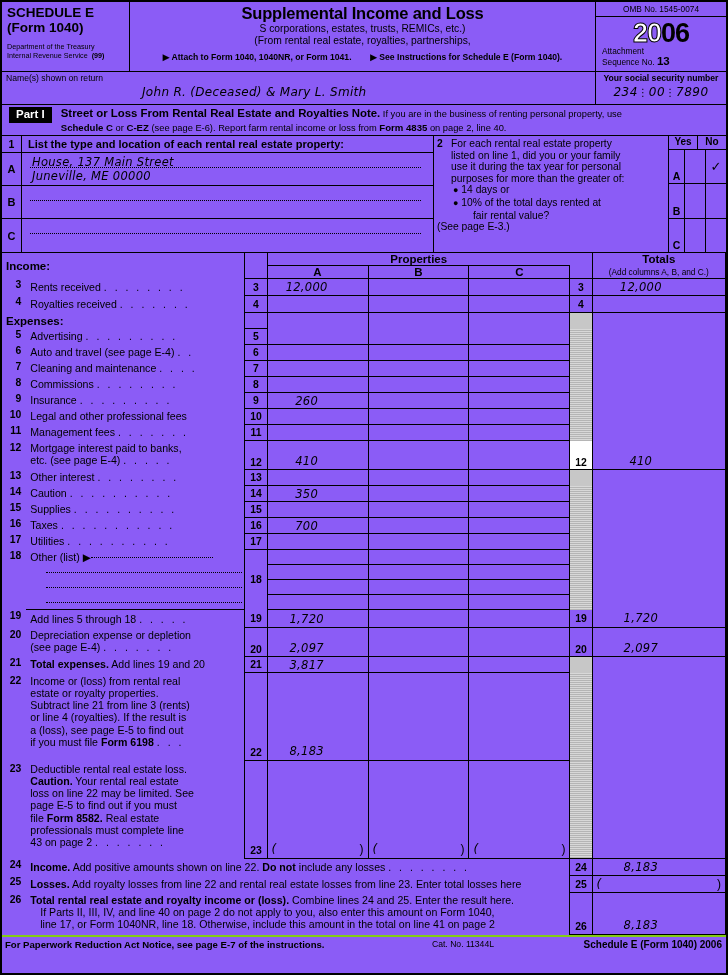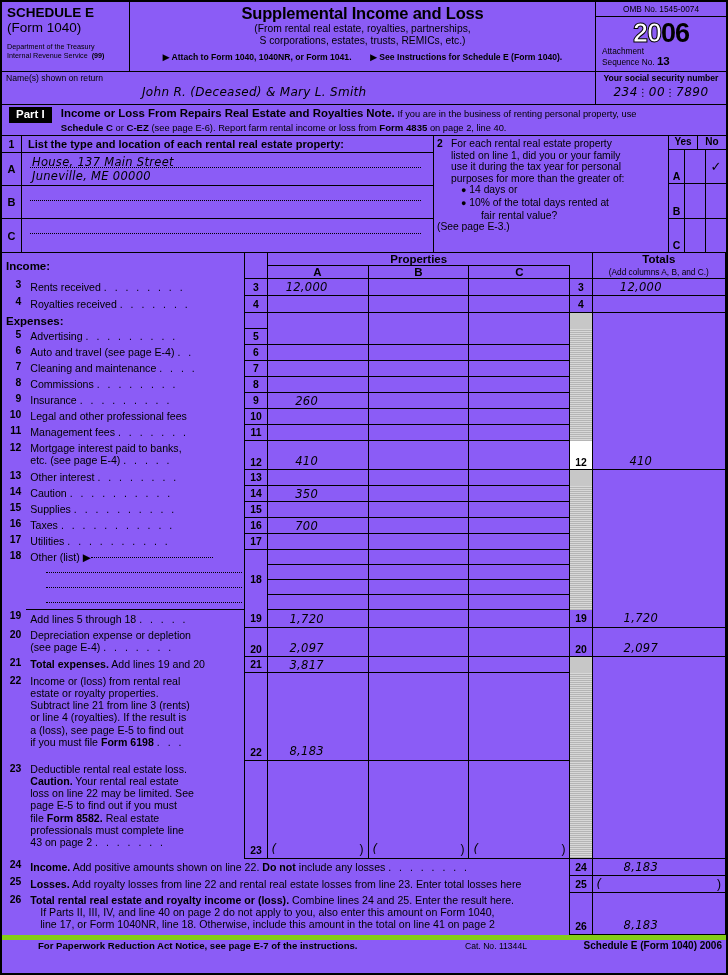--- a/index.html
+++ b/index.html
@@ -16,21 +16,21 @@
     border: 2px solid #000;
     background:#8b5cf6;
     overflow:hidden;
   }
   .hand { font-family:"DejaVu Sans", sans-serif; font-style:italic; font-size:11px; letter-spacing:0.3px;}
 
   
   .top { display:flex; border-bottom:1px solid #000; height:70px; }
   .top-left { width:128px; border-right:1px solid #000; padding:3px 4px 0 5px; }
   .sched { font-weight:bold; font-size:13.5px; line-height:15px; }
-  .sched2 { font-weight:normal; font-size:13.5px; line-height:16px; }
+  .sched2 { font-weight:bold; font-size:13.5px; line-height:16px; }
   .dept { font-size:7.2px; line-height:8.6px; margin-top:7px; }
   .dept .n99 { font-weight:bold; font-size:7.2px; }
   .top-mid { flex:1; border-right:1px solid #000; text-align:center; padding-top:2px;}
   .maintitle { font-weight:bold; font-size:16.5px; line-height:19px; letter-spacing:-0.2px;}
   .subtitle { font-size:10.3px; line-height:12px; }
   .attachline { font-size:8.6px; font-weight:bold; margin-top:5px;}
   .attachline .sep { display:inline-block; width:14px; }
   .top-right { width:130px; text-align:center; }
   .omb { font-size:8.3px; border-bottom:1px solid #000; padding:2px 0 2px 0;}
   .yearwrap { height:30px; position:relative; }
@@ -76,21 +76,21 @@
   .propval { flex:1; position:relative; padding-left:8px;}
   .dotline { border-bottom:1.5px dotted #000; height:1px; position:absolute;
              left:8px; right:12px; }
   .pv1 { position:absolute; left:10px; top:2px; font-size:11.5px; }
   .pv2 { position:absolute; left:10px; top:16px; font-size:11.5px; }
   .b1right { flex:1; display:flex; }
   .q2 { flex:1; padding:2px 0 0 3px; }
   .q2 .qline { display:flex; }
   .q2 .qnum { font-weight:bold; font-size:10.3px; width:14px; }
   .q2 .qtxt { font-size:10.3px; line-height:11.6px; }
-  .q2 .bullet { font-size:10.3px; line-height:11.6px; padding-left:12px; text-indent:-10px;margin-left:8px;}
+  .q2 .bullet { font-size:10.3px; line-height:11.6px; padding-left:12px; text-indent:-10px;}
   .q2 .bullet .d { font-size:9px; }
   .ynbox { width:58px; display:flex; flex-direction:column; border-left:1px solid #000;}
   .ynhead { display:flex; height:14px; border-bottom:1px solid #000;}
   .ynhead div { flex:1; text-align:center; font-weight:bold; font-size:10px; }
   .ynhead div:first-child { border-right:1px solid #000; }
   .ynbody { flex:1; display:flex; }
   .ynltrcol { width:16px; border-right:1px solid #000; display:flex; flex-direction:column;}
   .ynltr { flex:1; border-bottom:1px solid #000; display:flex; align-items:flex-end;
            justify-content:center; font-weight:bold; font-size:10.5px; padding-bottom:1px;}
   .ynltr:last-child{border-bottom:none;}
@@ -113,22 +113,22 @@
   .amt { text-align:center; font-size:11.5px; }
   .cents { width:22px; }
   .shade { background-image:
       repeating-linear-gradient(0deg,#b5b5b5 0px,#b5b5b5 1px,#d8d8d8 1px,#d8d8d8 2px);
       background-color:#c3c3c3;}
   .sect { font-weight:bold; font-size:11.5px; padding-left:4px;}
   .paren { font-size:12px; }
   .l { text-align:left; padding-left:4px; }
   .r { text-align:right; padding-right:4px; }
 
-  .footer { display:flex; border-top:5px solid #84cc16; height:16px; align-items:flex-end;
-            font-size:9.6px;padding-left:33px; }
+  .footer { display:flex; border-top:2px solid #84cc16; height:16px; align-items:center;
+            font-size:9.6px; }
   .footer .f1 { padding-left:3px; font-weight:bold; }
   .footer .f2 { position:absolute; left:430px; font-size:8.6px; }
   .footer .f3 { position:absolute; right:4px; font-weight:bold; font-size:10px;}
   .footwrap { position:relative; width:100%; display:flex; align-items:center; }
   .hdrProp { text-align:center; font-weight:bold; font-size:11.5px; }
   .hdrTot { text-align:center; font-weight:bold; font-size:11.5px; }
   .hdrTotSub { text-align:center; font-size:8.3px; }
   .dotrow { font-size:10.5px; letter-spacing:2.5px; }
 </style>
 </head>
@@ -140,22 +140,22 @@
     <div class="top-left">
       <div class="sched">SCHEDULE E</div>
       <div class="sched2">(Form 1040)</div>
       <div class="dept">
         <div>Department of the Treasury</div>
         <div><span>Internal Revenue Service</span>&nbsp;&nbsp;<span class="n99">(99)</span></div>
       </div>
     </div>
     <div class="top-mid">
       <div class="maintitle">Supplemental Income and Loss</div>
+      <div class="subtitle">S corporations, estates, trusts, REMICs, etc.)</div>
       <div class="subtitle">(From rental real estate, royalties, partnerships,</div>
-      <div class="subtitle">S corporations, estates, trusts, REMICs, etc.)</div>
       <div class="attachline">
         <span>▶</span>
         <span>Attach to Form 1040, 1040NR, or Form 1041.</span>
         <span class="sep"></span>
         <span>▶</span>
         <span>See Instructions for Schedule E (Form 1040).</span>
       </div>
     </div>
     <div class="top-right">
       <div class="omb">OMB No. 1545-0074</div>
@@ -178,21 +178,21 @@
       <div class="ssnlabel">Your social security number</div>
       <div class="ssnval hand">
         <span>234</span><span class="dots">⋮</span><span>00</span><span class="dots">⋮</span><span>7890</span>
       </div>
     </div>
   </div>
 
   <div class="parthdr">
     <div class="partbadge">Part I</div>
     <div class="parttext">
-      <b>Income or Loss From Repairs Real Estate and Royalties</b>
+      <b>Street or Loss From Rental Real Estate and Royalties</b>
       <span class="note"><b>Note.</b>
       <span>If you are in the business of renting personal property, use</span></span>
       <div class="l2">
         <b>Schedule C</b>
         <span>or</span>
         <b>C-EZ</b>
         <span>(see page E-6). Report farm rental income or loss from</span>
         <b>Form 4835</b>
         <span>on page 2, line 40.</span>
       </div>

